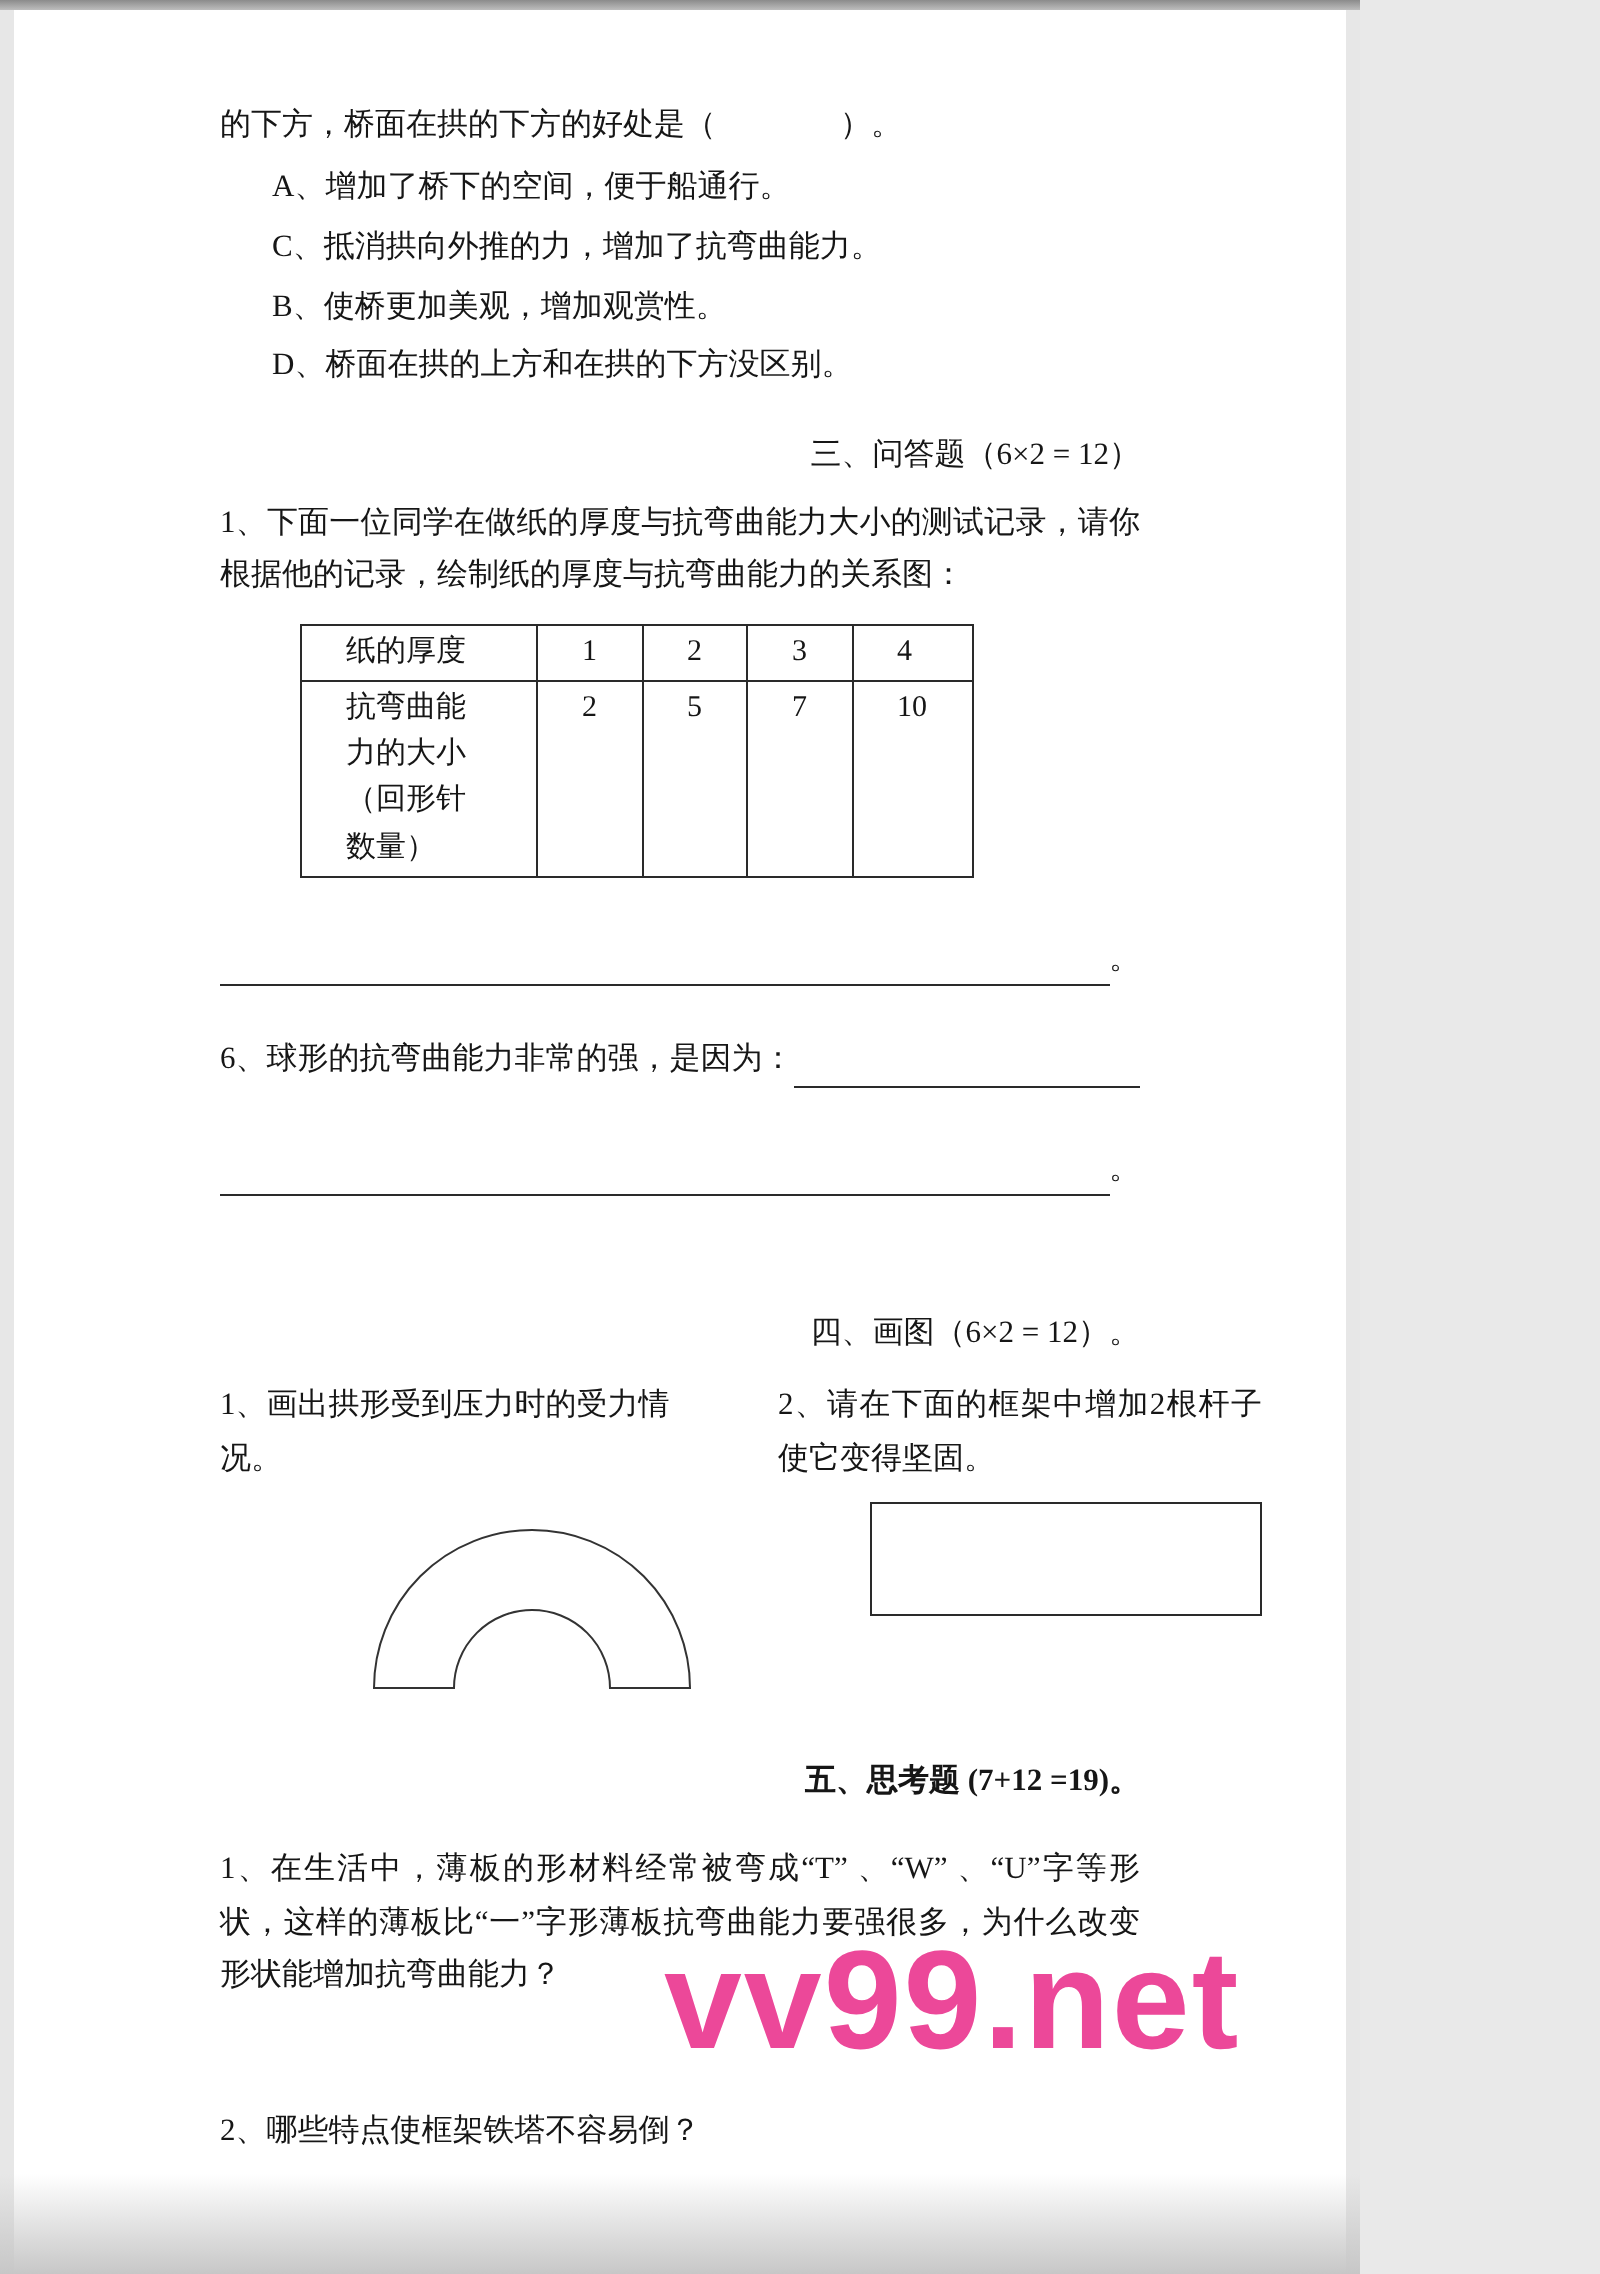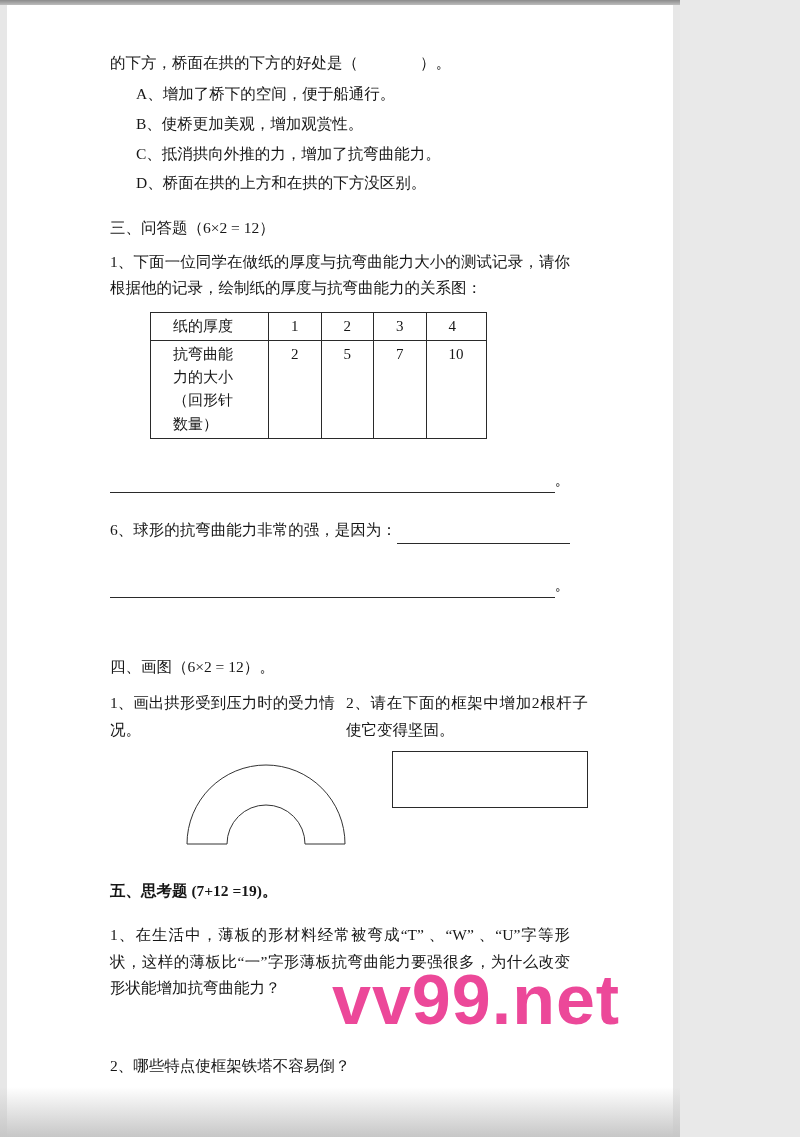--- a/index.html
+++ b/index.html
@@ -10,34 +10,34 @@
   .edge.left { left:0; }
   .edge.right { right:0; }
   .top-strip { position:absolute; top:0; left:0; right:0; height:5px;
                background:linear-gradient(180deg,#8b8b8b,#bdbdbd); z-index:3; }
   .bottom-fade { position:absolute; left:0; right:0; bottom:0; height:50px;
                  background:linear-gradient(180deg, rgba(233,233,233,0), #c7c7c7); z-index:3; }
   .content { position:absolute; left:110px; right:110px; top:50px; font-size:15.5px; line-height:1.7; }
   .stem { margin:0; }
   .options { margin:4px 0 0 26px; }
   .options p { margin:2px 0; line-height:1.78; }
-  .sec-heading { margin-top:18px; }
+  .sec-heading { margin-top:18px;text-align:right; }
   .q { margin-top:8px; text-align:justify; }
   table.dtable { border-collapse:collapse; margin:10px 0 0 40px; }
   .dtable td { border:1px solid #2a2a2a; vertical-align:top; padding:2px 22px;
                font-size:15px; line-height:1.55; }
   .dtable td.head { width:118px; }
   .dtable td.val { width:52px; }
   .dtable tr.tall td { height:80px; }
   .blank-line { display:flex; align-items:flex-end; margin-top:14px; line-height:1.7; }
   .blank { flex:1; border-bottom:1px solid #2a2a2a; height:1.45em; }
   .blank-full { margin-top:28px; }
   .q2-line { margin-top:24px; }
   .sec4-heading { margin-top:56px; }
-  .two-col { display:flex; margin-top:10px; }
+  .two-col { display:flex; margin-top:10px;gap:43px; }
   .col-left { width:300px; }
   .col-right { flex:1; }
   .col-right p { text-align:justify; }
   .arch { display:block; margin:20px 0 0 76px; }
   .frame-rect { width:196px; height:57px; border:1px solid #2a2a2a; margin:8px 0 0 46px; }
   .sec5-heading { margin-top:32px;font-weight:bold; }
   .sec5-q1 { margin-top:18px; }
   .sec5-q2 { margin-top:52px; }
   .watermark { position:absolute; left:332px; top:960px; z-index:4;
                font-family:"Liberation Sans","DejaVu Sans",sans-serif;
@@ -50,22 +50,22 @@
   <div class="top-strip"></div>
   <div class="edge left"></div>
   <div class="edge right"></div>
 
   <div class="content">
 
     <p class="stem">的下方，桥面在拱的下方的好处是（　　　　）。</p>
 
     <div class="options">
       <p>A、增加了桥下的空间，便于船通行。</p>
+      <p>C、抵消拱向外推的力，增加了抗弯曲能力。</p>
       <p>B、使桥更加美观，增加观赏性。</p>
-      <p>C、抵消拱向外推的力，增加了抗弯曲能力。</p>
       <p>D、桥面在拱的上方和在拱的下方没区别。</p>
     </div>
 
     <p class="sec-heading">三、问答题（6×2 = 12）</p>
 
     <p class="q">1、下面一位同学在做纸的厚度与抗弯曲能力大小的测试记录，请你根据他的记录，绘制纸的厚度与抗弯曲能力的关系图：</p>
 
     <table class="dtable">
       <tbody>
         <tr>

